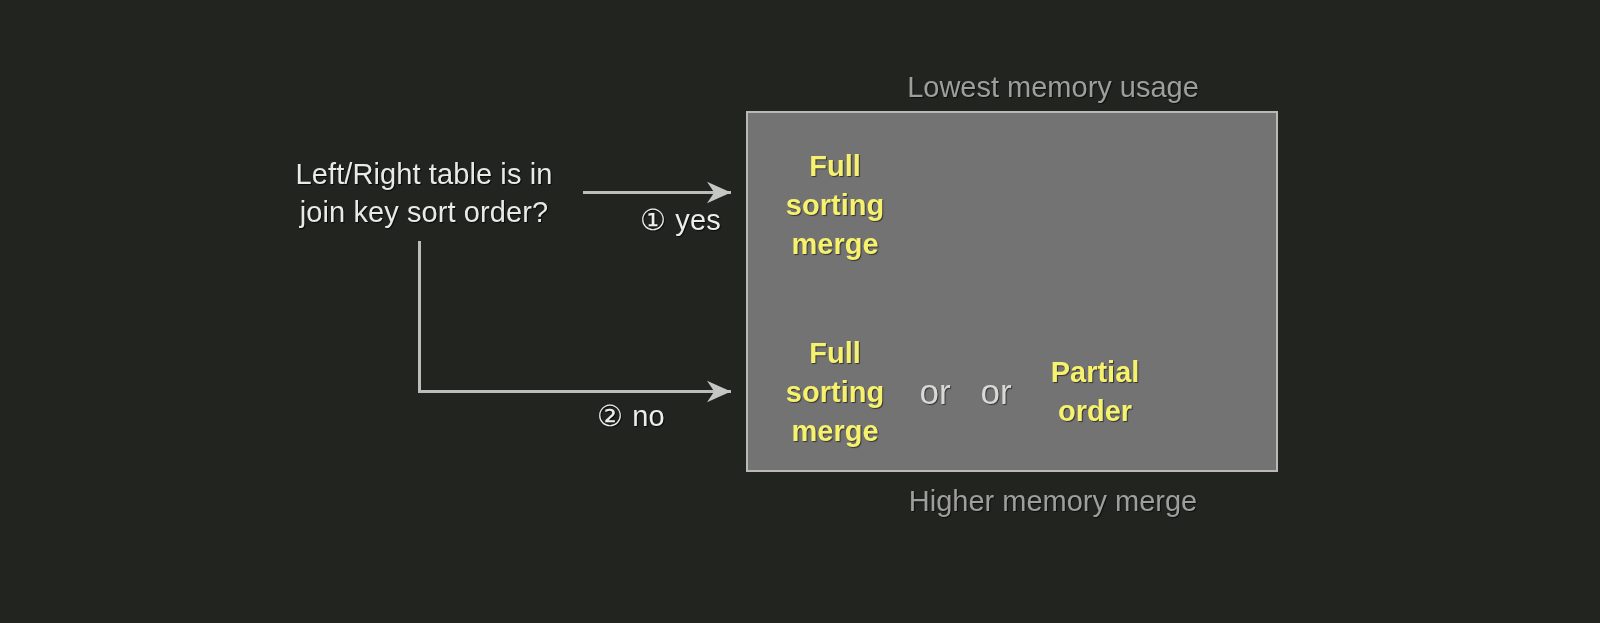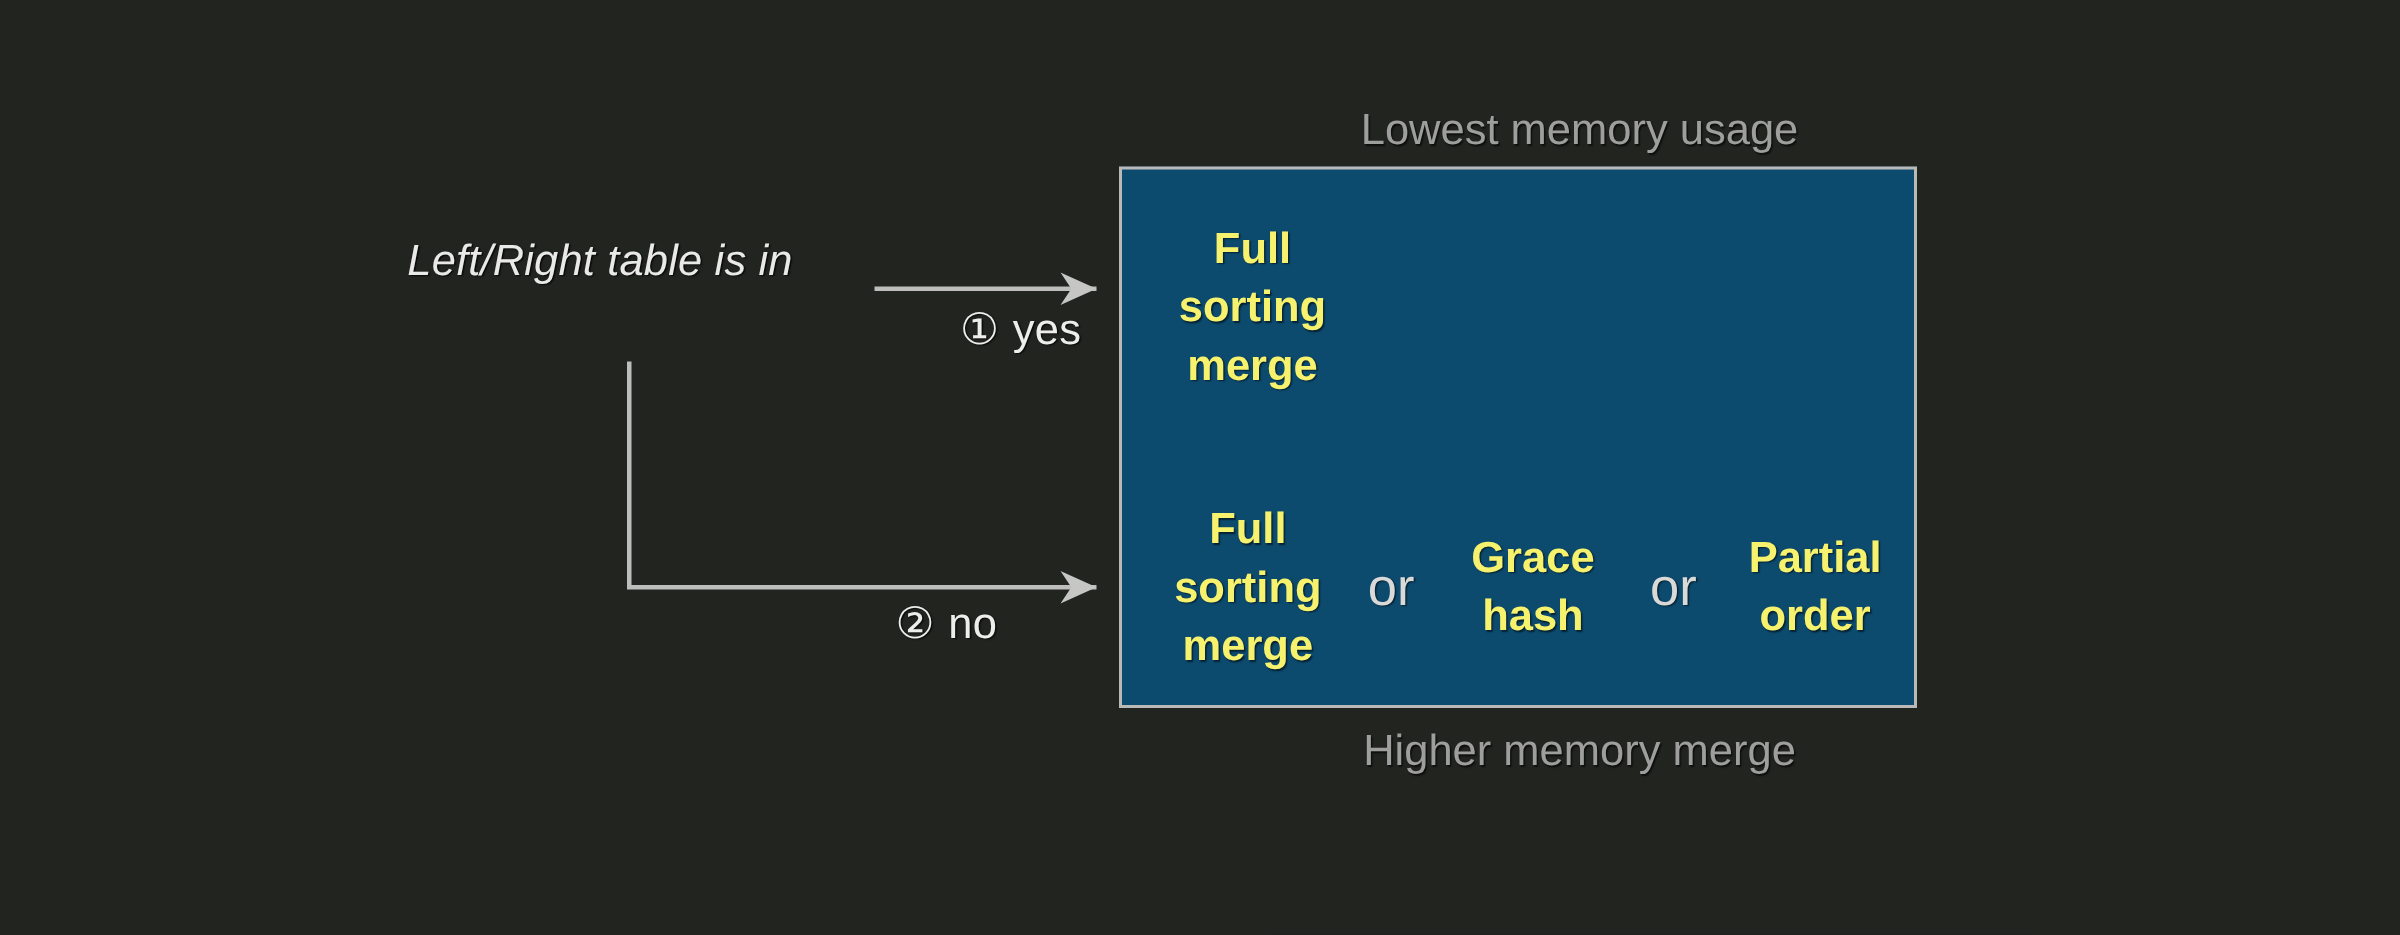--- a/index.html
+++ b/index.html
@@ -12,31 +12,30 @@
     width: 1600px;
     height: 623px;
     background: #222420;
     font-family: "Liberation Sans", sans-serif;
     overflow: hidden;
   }
 
   
   .question {
     position: absolute;
-    left: 220px;
+    left: 244px;
     top: 155px;
     width: 360px;
     text-align: center;
     color: #E9E9E7;
     font-size: 29px;
     line-height: 38px;
     font-weight: 400;
     text-shadow: 1px 1px 1px rgba(0,0,0,0.75);
     letter-spacing: 0.1px;
-    font-style: italic;
   }
   .question .q-line { display: block; }
 
   
   #connectors {
     position: absolute;
     left: 0;
     top: 0;
     width: 1600px;
     height: 623px;
@@ -75,21 +74,21 @@
   #caption-lowest { top: 70px; }
   #caption-higher { top: 484px; }
 
   
   #options-box {
     position: absolute;
     left: 746px;
     top: 111px;
     width: 532px;
     height: 361px;
-    background: #0c4a6e;
+    background: #737373;
     border: 2px solid #B9B9B7;
     box-sizing: border-box;
   }
 
   .option-row {
     position: absolute;
     left: 0;
     width: 100%;
     display: flex;
     flex-direction: row;
@@ -124,20 +123,21 @@
   #conj-b-2 { width: 60px; }
   #opt-b-3 { width: 138px; }
 </style>
 </head>
 <body>
 
 <div id="canvas">
 
   <div class="question">
     <span class="q-line">Left/Right table is in</span>
+    <span class="q-line">join key sort order?</span>
   </div>
 
   <svg id="connectors" viewBox="0 0 1600 623" width="1600" height="623">
     <defs>
       <marker id="arrowhead" markerWidth="9" markerHeight="8" refX="8.4" refY="4" orient="auto" markerUnits="strokeWidth">
         <path d="M0.4,0.4 L8.4,4 L0.4,7.6 L2.8,4 Z" fill="#C6C6C4"></path>
       </marker>
     </defs>
 
     <line x1="583" y1="192.5" x2="731" y2="192.5" stroke="#BDBDBB" stroke-width="3" marker-end="url(#arrowhead)"></line>
@@ -161,22 +161,20 @@
       <div class="option" id="opt-top-1">Full
 sorting
 merge</div>
     </div>
 
     <div class="option-row" id="row-bottom">
       <div class="option" id="opt-b-1">Full
 sorting
 merge</div>
       <div class="conj" id="conj-b-1">or</div>
-      <div class="option" id="opt-b-2">Grace
-hash</div>
       <div class="conj" id="conj-b-2">or</div>
       <div class="option" id="opt-b-3">Partial
 order</div>
     </div>
 
   </div>
 
 </div>
 
 </body></html>

